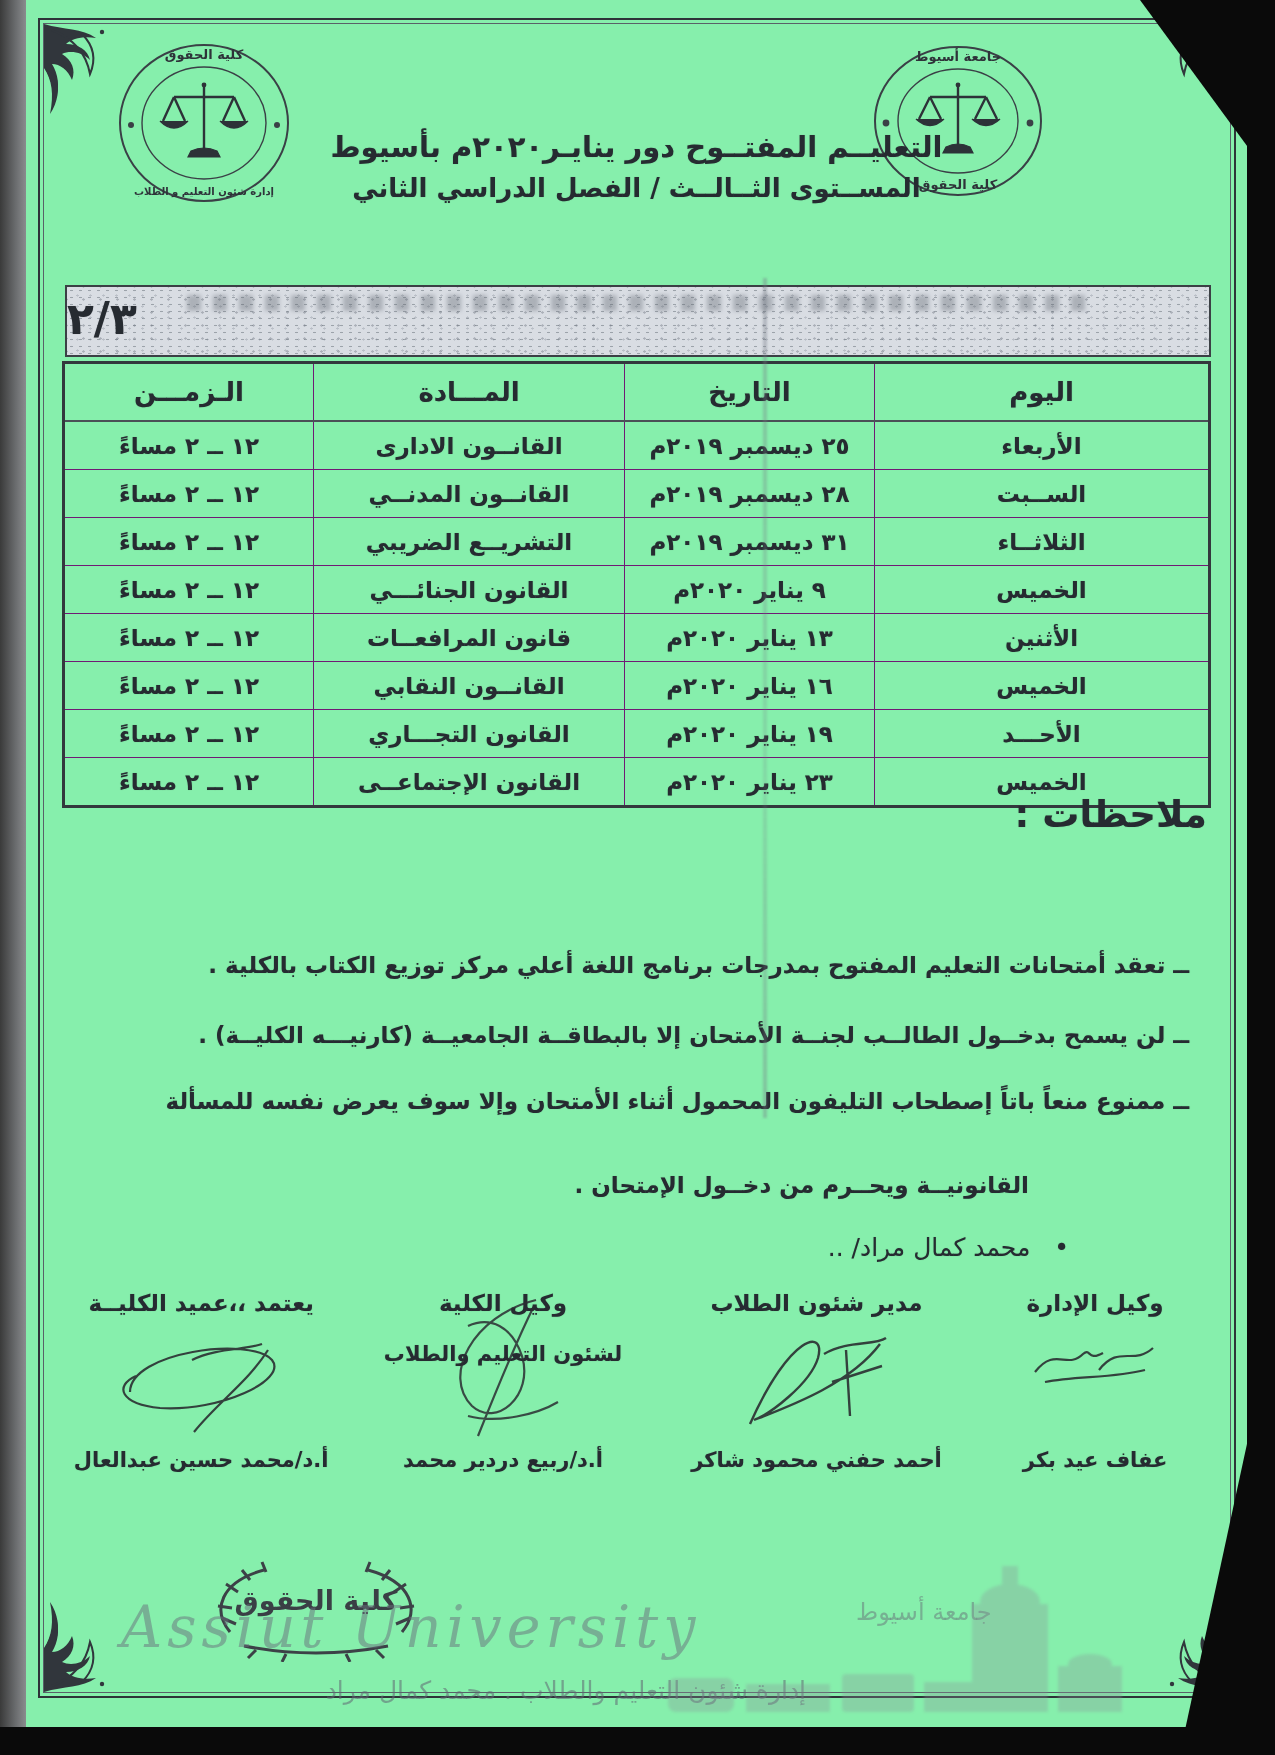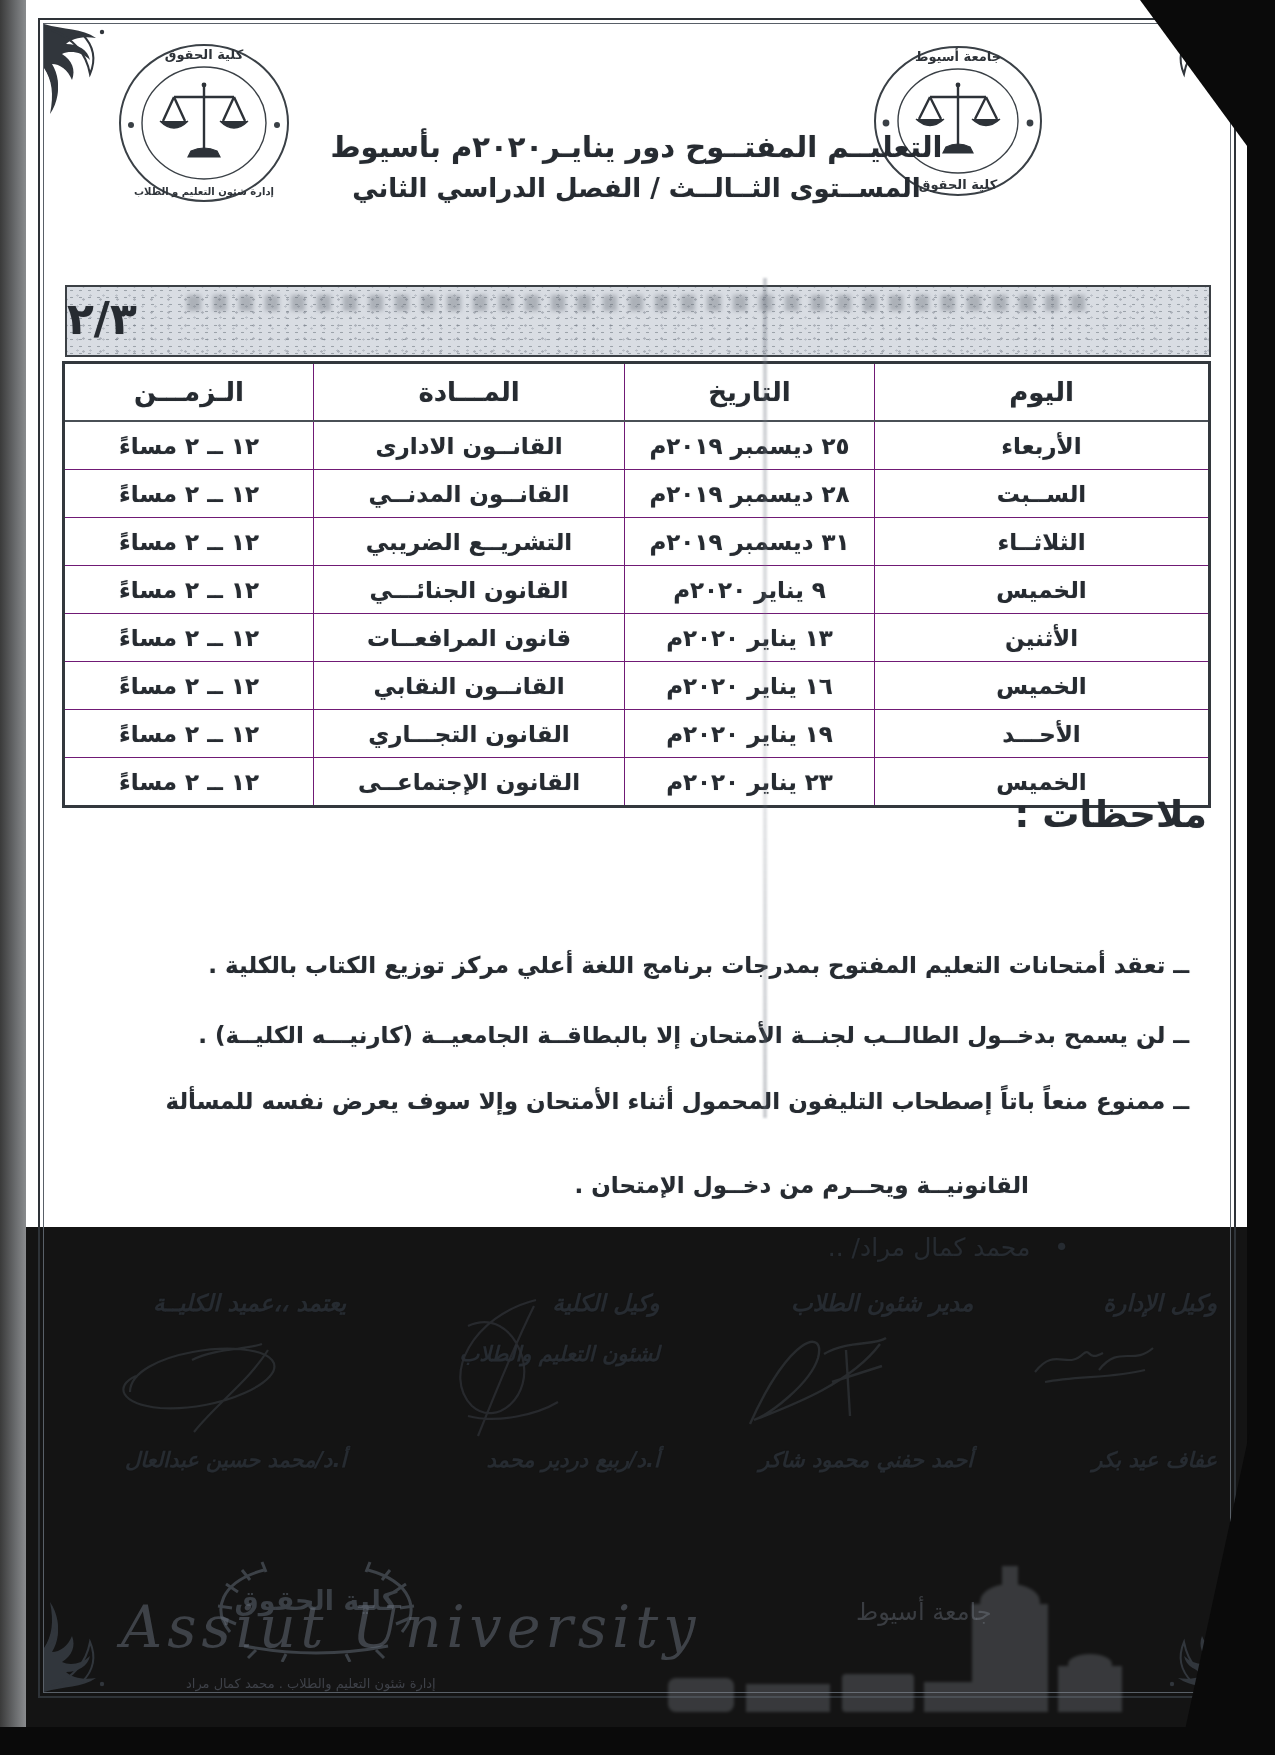--- a/index.html
+++ b/index.html
@@ -1,19 +1,19 @@
 <!DOCTYPE html>
 <html lang="ar"><head>
 <meta charset="utf-8">
 <style>
   html,body{margin:0;padding:0;background:#0e0e0e;}
   body{font-family:"DejaVu Sans",sans-serif;}
   .scan{position:relative;width:1275px;height:1755px;overflow:hidden;background:#141414;}
   .abs{position:absolute;}
-  .page{position:absolute;left:26px;top:0;width:1221px;height:1227px;background:#ffffff;}
+  .page{position:absolute;left:26px;top:0;width:1221px;height:1727px;background:#86efac;}
   .edge-left{position:absolute;left:0;top:0;width:26px;height:1755px;
     background:linear-gradient(90deg,#3a3a3a,#6a6c6e 60%,#8a8c8e);}
   .edge-right{position:absolute;right:0;top:0;width:28px;height:1755px;background:#0a0a0a;}
   .edge-bottom{position:absolute;left:0;top:1727px;width:1275px;height:28px;background:#0a0a0a;}
   .tri-tr{position:absolute;left:1140px;top:0;width:110px;height:150px;background:#0a0a0a;
     clip-path:polygon(100% 0,0 0,100% 100%);}
   .tri-br{position:absolute;left:1185px;top:1430px;width:65px;height:300px;background:#0a0a0a;
     clip-path:polygon(100% 0,100% 100%,0 100%);}
   .frame{position:absolute;left:12px;top:18px;width:1198px;height:1680px;
     border:2px solid #2e3338;box-sizing:border-box;}
@@ -42,33 +42,33 @@
   table.grid th,table.grid td{border:1px solid #701a75;text-align:center;vertical-align:middle;
     color:#262b31;text-shadow:0 0 1px rgba(40,44,50,.30);}
   table.grid{border:3px solid #33383d;}
   table.grid th{height:54px;font-size:26px;font-weight:bold;border-bottom:2px solid #4a5056;}
   table.grid td{height:45px;font-size:23px;font-weight:bold;}
   .notes-h{position:absolute;right:40px;top:793px;font-size:37px;font-weight:bold;direction:rtl;margin-left:36px;}
   .note{position:absolute;left:100px;right:58px;direction:rtl;text-align:right;
     font-size:23px;font-weight:bold;line-height:1.5;}
   .bullet-line{position:absolute;right:178px;top:1233px;direction:rtl;font-size:25px;}
   .sigrow{position:absolute;left:30px;right:30px;top:1290px;height:200px;display:flex;direction:rtl;}
-  .sigcol{position:relative;height:200px;font-style:italic;}
+  .sigcol{position:relative;text-align:center;height:200px;}
   .sigtitle{font-size:23px;font-weight:bold;direction:rtl;}
   .sigtitle2{font-size:21px;font-weight:bold;direction:rtl;margin-top:26px;}
   .signame{position:absolute;left:0;right:0;bottom:18px;font-size:21px;font-weight:bold;direction:rtl;}
   .sigsvg{position:absolute;left:50%;top:30px;transform:translateX(-50%);}
   .wreath{position:absolute;left:160px;top:1558px;}
   .script-en{position:absolute;left:95px;top:1594px;width:1060px;
     font-family:"DejaVu Serif",serif;font-style:italic;font-size:57px;letter-spacing:5px;
     color:rgba(104,112,124,.50);white-space:nowrap;}
   .faint-ar-top{position:absolute;left:830px;top:1598px;font-size:24px;direction:rtl;
     color:rgba(100,106,118,.48);}
-  .faint-ar-bottom{position:absolute;left:160px;top:1676px;width:620px;text-align:left;
-    font-size:13px;direction:rtl;color:rgba(96,102,114,.55);}
+  .faint-ar-bottom{position:absolute;left:160px;top:1676px;width:620px;text-align:right;
+    font-size:25px;direction:rtl;color:rgba(96,102,114,.55);}
   .building{position:absolute;left:640px;top:1560px;opacity:.30;filter:blur(1.5px);}
   .crease{position:absolute;left:737px;top:278px;width:4px;height:840px;filter:blur(1px);
     background:linear-gradient(180deg,rgba(118,124,134,.40),rgba(118,124,134,.18) 60%,rgba(118,124,134,.38));}
   .seal text{font-weight:bold;}
 </style>
 </head>
 <body>
 
 <div class="scan">
 

